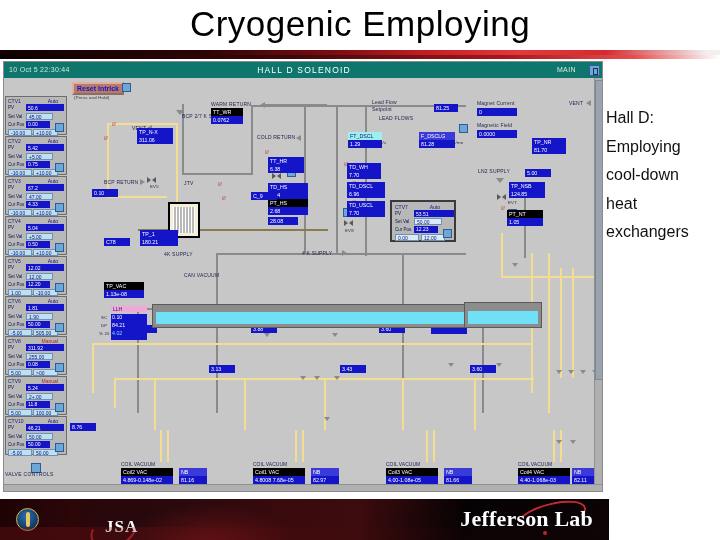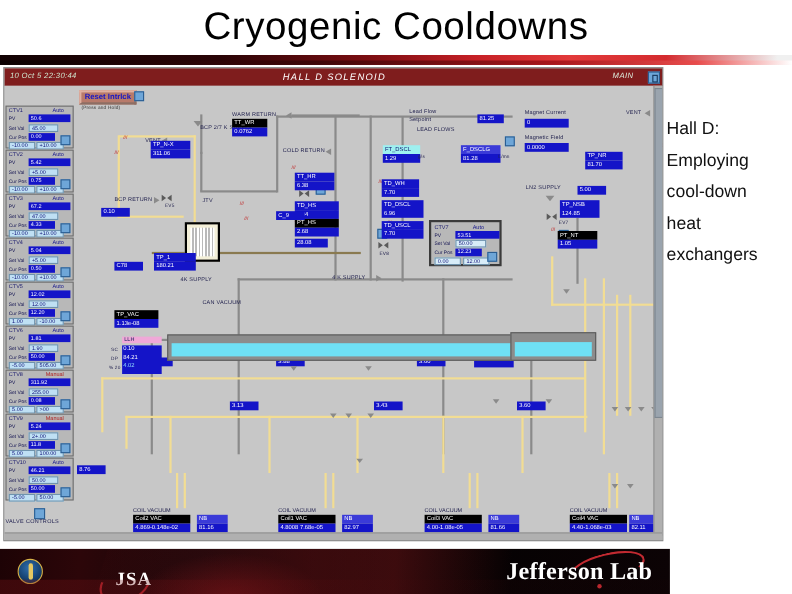--- a/index.html
+++ b/index.html
@@ -45,22 +45,22 @@
   .jlab{position:absolute;right:16px;top:7px;font-size:22px;color:#fff;font-weight:bold;
     font-family:"Liberation Serif",serif;letter-spacing:.2px;}
   .jlab-swoosh{position:absolute;right:22px;top:4px;width:66px;height:22px;
     border:2.4px solid #c22a31;border-radius:50%;border-bottom-color:transparent;
     border-left-color:transparent;transform:rotate(-14deg);}
   .jlab-dot{position:absolute;right:62px;top:32px;width:4px;height:4px;background:#c22a31;border-radius:50%;}
 
   
   .scada{position:absolute;left:3px;top:61px;width:600px;height:431px;
     background:#c3c3c3;border:1px solid #8b8b8b;box-sizing:border-box;overflow:hidden;}
-  .titlebar{position:absolute;left:0;top:0;width:600px;height:16px;background:#7f1d1d;
-    color:#e8f3e8;font-size:8px;line-height:16px;font-style:italic;}
+  .titlebar{position:absolute;left:0;top:0;width:600px;height:16px;background:#0f766e;
+    color:#e8f3e8;font-size:8px;line-height:16px;}
   .tb-date{position:absolute;left:5px;top:0;font-size:7px;color:#cfe6cf;letter-spacing:.3px;}
   .tb-title{position:absolute;left:0;top:0;width:600px;text-align:center;font-size:8.5px;
     letter-spacing:1.2px;color:#ffffff;}
   .tb-main{position:absolute;right:28px;top:0;font-size:7px;color:#dcecdc;letter-spacing:.4px;}
   .tb-btn{position:absolute;right:4px;top:2.5px;width:11px;height:11px;background:#6ea6d8;
     border:1px solid #2b5e92;box-sizing:border-box;}
   .tb-btn:after{content:"";position:absolute;left:3px;top:2px;width:5px;height:7px;
     border:1px solid #15365c;box-sizing:border-box;}
 
   .canvas{position:absolute;left:0;top:16px;width:600px;height:415px;background:#c7c7c7;}
@@ -143,21 +143,21 @@
   .coilgrp .ttl{position:absolute;top:1px;left:0;width:100%;text-align:center;
     font-size:6px;color:#1a1a5a;letter-spacing:.5px;}
   .vacttl{position:absolute;font-size:5px;color:#23234f;white-space:nowrap;}
 
   
   .dlg{position:absolute;background:#b8b8b8;border:2px solid #3a3a3a;box-sizing:border-box;}
 </style>
 </head>
 <body>
 
-<div class="slide-title">Cryogenic Cooldowns</div>
+<div class="slide-title">Cryogenic Employing</div>
 <div class="divider"></div>
 <div class="divider2"></div>
 
 <div class="caption">
   <div>Hall D:</div>
   <div>Employing</div>
   <div>cool-down</div>
   <div>heat</div>
   <div>exchangers</div>
 </div>

